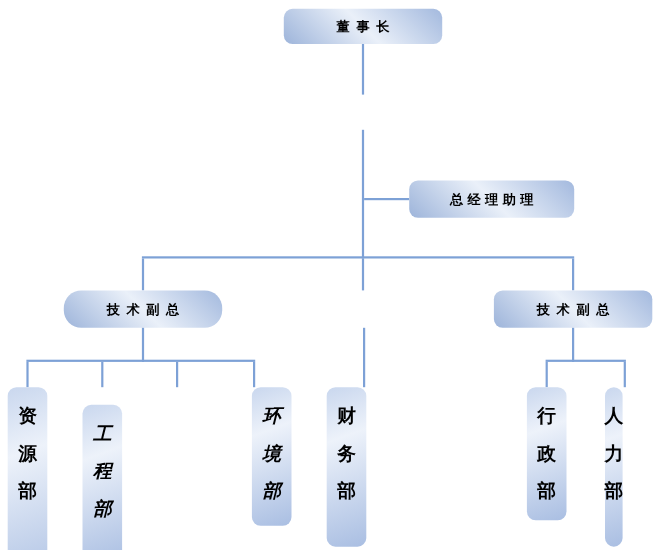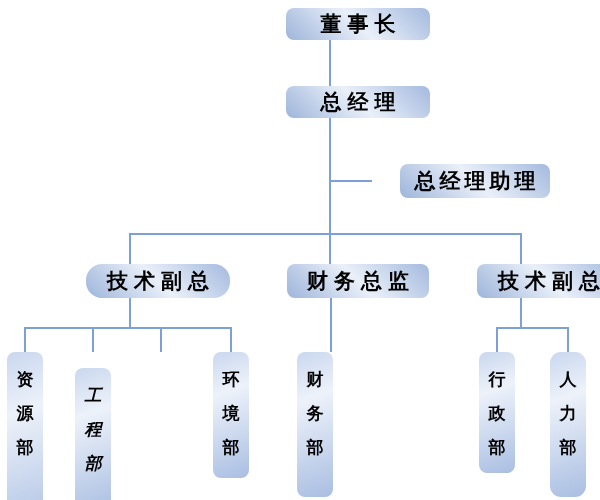--- a/index.html
+++ b/index.html
@@ -13,25 +13,24 @@
   .node{
     position:absolute;
     box-sizing:border-box;
     border-radius:8px;
     background:linear-gradient(45deg,#9db4da 0%,#eaf0f9 50%,#a3b9de 100%);
     display:flex;align-items:center;justify-content:center;
     color:#000;
     font-weight:bold;
   }
   .hnode{
-    font-size:21px;
+    font-size:12px;
     letter-spacing:6px;
     padding-left:6px; 
     white-space:nowrap;
-    margin-left:28px;
   }
   .vnode{
     background:linear-gradient(160deg,#c9d7ee 0%,#edf2fa 32%,#a9bee2 100%);
     align-items:flex-start;
     justify-content:center;
   }
   .vnode .vlabel{
     display:block;
     width:20px;
     margin-top:10px;
@@ -50,34 +49,32 @@
 </style>
 </head>
 <body>
 
 <div id="canvas">
 
   <div class="node hnode" style="left:258px;top:8px;width:144px;height:32px;">董事长</div>
 
   <div class="line vline" style="left:329px;top:40px;height:46px;"></div>
 
-  <div class="node hnode" style="left:258px;top:86px;width:144px;height:32px;">总经理</div>
 
   <div class="line vline" style="left:329px;top:118px;height:117px;"></div>
 
   <div class="line hline" style="left:331px;top:180px;width:41px;"></div>
   <div class="node hnode" style="left:372px;top:164px;width:150px;height:34px;letter-spacing:4px;padding-left:4px;text-align:center;">总经理助理</div>
 
   <div class="line hline" style="left:129px;top:233px;width:393px;"></div>
   <div class="line vline" style="left:129px;top:235px;height:29px;"></div>
   <div class="line vline" style="left:329px;top:235px;height:29px;"></div>
   <div class="line vline" style="left:520px;top:235px;height:29px;"></div>
 
   <div class="node hnode" style="left:58px;top:264px;width:144px;height:34px;border-radius:16px;">技术副总</div>
-  <div class="node hnode" style="left:259px;top:264px;width:142px;height:34px;">财务总监</div>
   <div class="node hnode" style="left:449px;top:264px;width:144px;height:34px;">技术副总</div>
 
   <div class="line vline" style="left:129px;top:298px;height:31px;"></div>
   <div class="line hline" style="left:24px;top:327px;width:208px;"></div>
   <div class="line vline" style="left:24px;top:329px;height:23px;"></div>
   <div class="line vline" style="left:92px;top:329px;height:23px;"></div>
   <div class="line vline" style="left:160px;top:329px;height:23px;"></div>
   <div class="line vline" style="left:230px;top:329px;height:23px;"></div>
 
   <div class="line vline" style="left:330px;top:298px;height:54px;"></div>
@@ -86,26 +83,26 @@
   <div class="line hline" style="left:496px;top:327px;width:73px;"></div>
   <div class="line vline" style="left:496px;top:329px;height:23px;"></div>
   <div class="line vline" style="left:567px;top:329px;height:23px;"></div>
 
   <div class="node vnode" style="left:7px;top:352px;width:36px;height:188px;">
     <span class="vlabel">资源部</span>
   </div>
   <div class="node vnode" style="left:75px;top:368px;width:36px;height:145px;font-style:italic;">
     <span class="vlabel">工程部</span>
   </div>
-  <div class="node vnode" style="left:213px;top:352px;width:36px;height:126px;">
+  <div class="node vnode" style="left:229px;top:352px;width:36px;height:126px;font-style:italic;">
     <span class="vlabel">环境部</span>
   </div>
   <div class="node vnode" style="left:297px;top:352px;width:36px;height:145px;">
     <span class="vlabel">财务部</span>
   </div>
   <div class="node vnode" style="left:479px;top:352px;width:36px;height:121px;">
     <span class="vlabel">行政部</span>
   </div>
-  <div class="node vnode" style="left:550px;top:352px;width:36px;height:145px;border-radius:11px;">
+  <div class="node vnode" style="left:550px;top:352px;width:16px;height:145px;border-radius:11px;">
     <span class="vlabel">人力部</span>
   </div>
 
 </div>
 
 </body></html>

